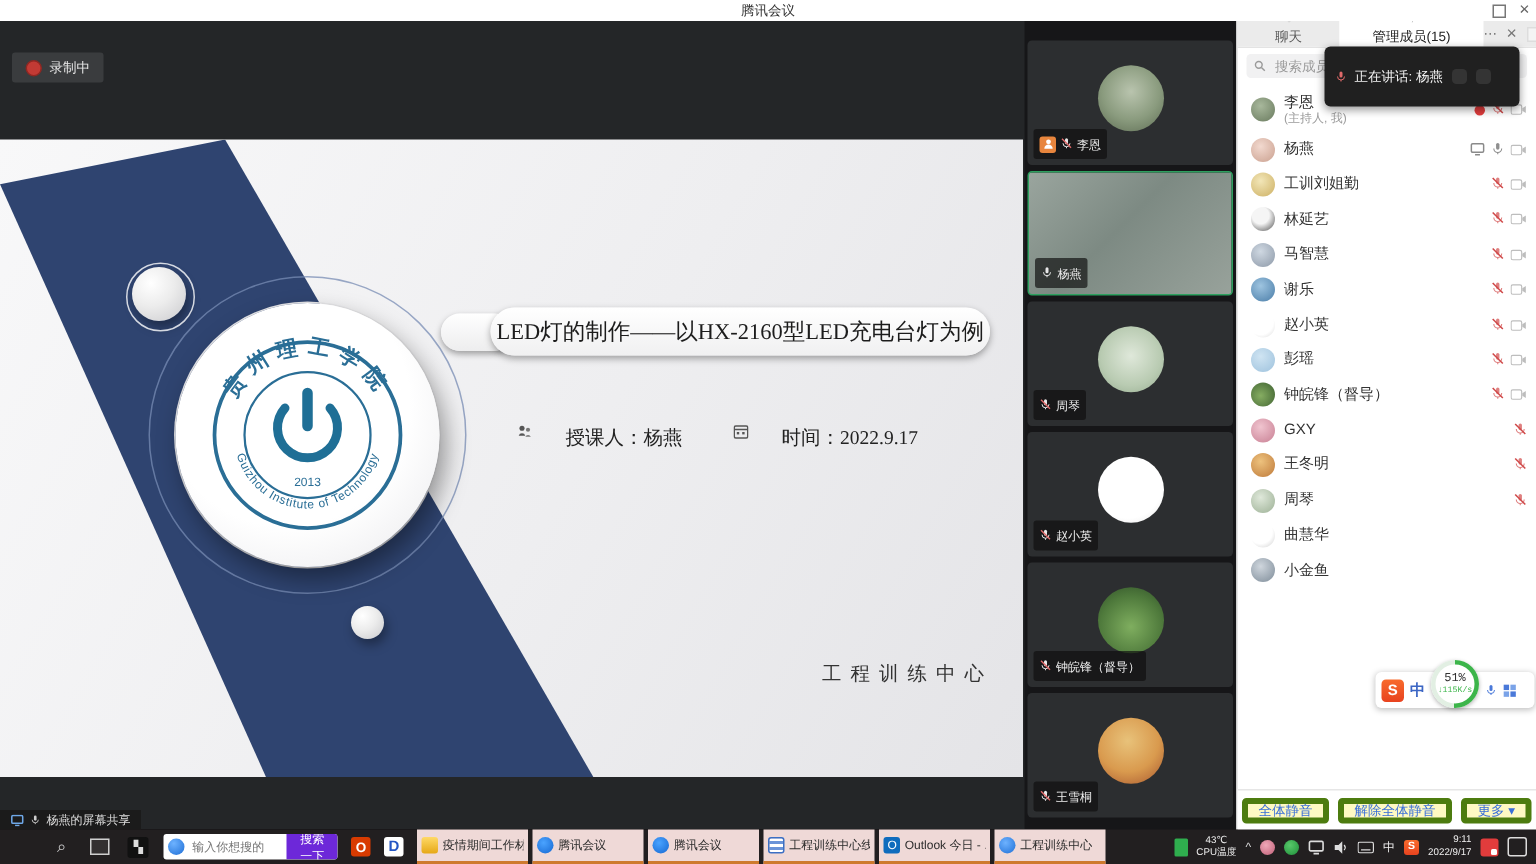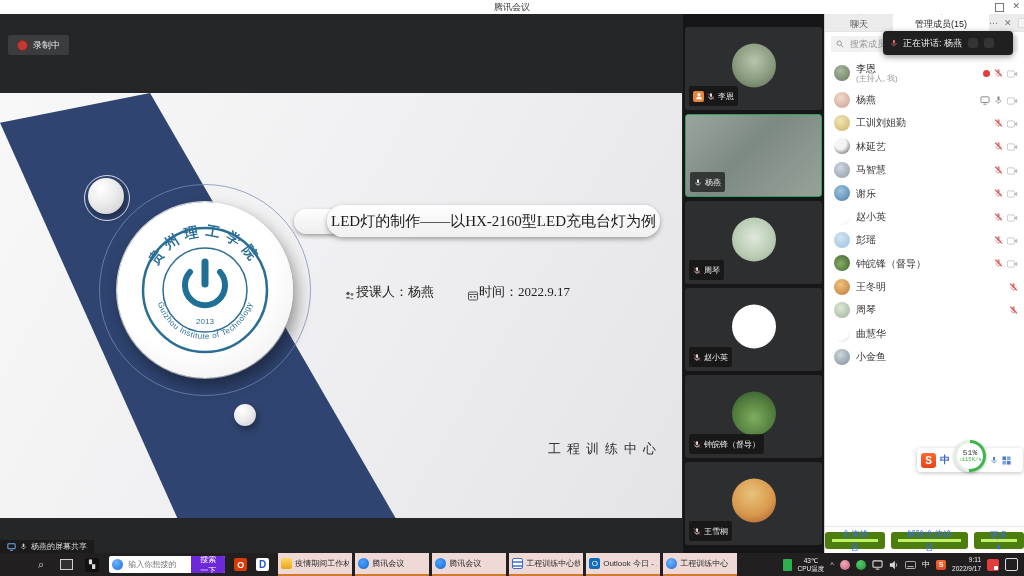--- a/index.html
+++ b/index.html
@@ -30,21 +30,21 @@
              background:radial-gradient(circle at 42% 38%,#ffffff 55%,#efeff1 85%,#dcdcdf 100%);
              box-shadow:4px 8px 16px rgba(0,0,0,.4),0 0 0 1px #e8e8ea;}
   .title-pill{position:absolute;left:327px;top:112px;width:333px;height:32px;border-radius:16px;
               background:linear-gradient(#ffffff,#f0f0f1);box-shadow:0 2px 5px rgba(0,0,0,.35);
               display:flex;align-items:center;justify-content:center;
               font-family:"Liberation Serif","DejaVu Serif",serif;font-size:15px;color:#1c1c1c;}
   .title-cap{position:absolute;left:294px;top:116px;width:48px;height:25px;border-radius:13px;
              background:linear-gradient(#ffffff,#ededee);box-shadow:0 2px 4px rgba(0,0,0,.35);}
   .meta-row{position:absolute;left:345px;top:190px;width:300px;display:flex;gap:34px;align-items:center;
             font-family:"Liberation Serif","DejaVu Serif",serif;font-size:13px;color:#222;}
-  .meta-item{display:flex;align-items:flex-end;gap:1px;}
+  .meta-item{display:flex;align-items:flex-start;gap:22px;}
   .slide-footer{position:absolute;right:20px;top:347px;font-family:"Liberation Serif","DejaVu Serif",serif;
                 font-size:13px;letter-spacing:6px;color:#333;}
   
   .share-banner{position:absolute;left:0;top:526px;height:13px;background:#1b1b1b;display:flex;
                 align-items:center;gap:4px;padding:0 7px;}
   .share-banner span.txt{color:#ddd;font-size:8px;}
   
   .thumb-strip{position:absolute;left:683px;top:0;width:141px;height:539px;background:#161618;
                padding-top:13px;box-sizing:border-box;display:flex;flex-direction:column;gap:4px;align-items:center;}
   .thumb{position:relative;width:137px;height:83px;background:#2c2e30;border-radius:3px;flex:0 0 83px;}
@@ -64,21 +64,21 @@
   .panel{position:absolute;left:824px;top:14px;width:200px;height:539px;background:#fff;border-left:1px solid #cfcfcf;box-sizing:border-box;}
   .tabs{display:flex;height:17px;border-bottom:1px solid #e3e3e3;font-size:9px;}
   .tab{display:flex;align-items:center;justify-content:center;gap:3px;flex-direction:column;}
   .tab-chat{flex:0 0 68px;background:#ebebeb;color:#555;}
   .tab-members{flex:0 0 96px;background:#fff;color:#222;}
   .tab-rest{flex:1;background:#ebebeb;display:flex;align-items:center;justify-content:flex-end;gap:6px;padding-right:3px;color:#777;}
   .search-row{padding:4px 6px;}
   .search-box{height:16px;background:#f1f1f2;border-radius:3px;display:flex;align-items:center;gap:4px;padding:0 5px;}
   .search-box input{border:none;background:transparent;outline:none;font-size:9px;color:#333;width:120px;}
   .search-box input::placeholder{color:#9a9a9a;}
-  .toast{position:absolute;left:58px;top:17px;width:130px;height:24px;background:#202020;border-radius:4px;
+  .toast{position:absolute;left:58px;top:17px;width:130px;height:40px;background:#202020;border-radius:4px;
          box-shadow:0 2px 6px rgba(0,0,0,.4);display:flex;align-items:center;gap:5px;padding:0 7px;box-sizing:border-box;z-index:5;}
   .toast .txt{color:#f2f2f2;font-size:9px;white-space:nowrap;}
   .toast .blur{width:10px;height:10px;border-radius:3px;background:#3a3a3a;opacity:.8;margin-left:1px;}
   .member-list{position:absolute;left:0;top:44px;width:100%;}
   .member-row{display:flex;align-items:center;gap:6px;padding:0 6px 0 9px;height:23.4px;}
   .member-row.tall{height:30px;}
   .m-avatar{width:16px;height:16px;border-radius:50%;flex:0 0 16px;}
   .m-text{flex:1;min-width:0;line-height:1.15;}
   .m-name{font-size:10px;color:#333;display:block;white-space:nowrap;overflow:hidden;}
   .m-sub{font-size:8px;color:#9b9b9b;display:block;}
@@ -108,21 +108,21 @@
   .ime-zh{color:#3c66c4;font-size:10px;font-weight:bold;}
   .gauge{position:relative;width:32px;height:32px;border-radius:50%;flex:0 0 32px;margin-top:-8px;
          background:conic-gradient(#3cb54a 0 51%,#e2efe3 51% 100%);box-shadow:0 1px 3px rgba(0,0,0,.3);font-family:Liberation Mono, monospace;}
   .gauge-inner{position:absolute;left:3px;top:3px;width:26px;height:26px;border-radius:50%;background:#fff;
                display:flex;flex-direction:column;align-items:center;justify-content:center;line-height:1;}
   .gauge-pct{font-size:8px;color:#333;}
   .gauge-spd{font-size:5.5px;color:#3cb54a;}
   
   .panel-footer{position:absolute;left:0;top:512px;width:100%;height:27px;border-top:1px solid #e6e6e6;
                 display:flex;align-items:center;justify-content:center;gap:6px;background:#fff;}
-  .pf-btn{height:17px;border:7px solid #4d7c0f;border-radius:3px;background:#bef264;color:#3a6fd8;
+  .pf-btn{height:17px;border:4px solid #4d7c0f;border-radius:3px;background:#fef9c3;color:#3a6fd8;
           font-size:9px;display:flex;align-items:center;justify-content:center;padding:0 7px;font-family:inherit;text-align:center;}
   
   .taskbar{position:absolute;left:0;top:553px;width:1024px;height:23px;background:#221f20;
            display:flex;align-items:center;}
   .tb-ic{display:flex;align-items:center;justify-content:center;flex:0 0 auto;}
   .win-logo{width:12px;height:12px;display:grid;grid-template-columns:5px 5px;grid-template-rows:5px 5px;gap:1px;margin-left:10px;}
   .win-logo span{background:#e4e4e4;}
   .tb-search-glyph{margin-left:16px;color:#cfcfcf;font-size:11px;}
   .taskview{margin-left:16px;width:11px;height:9px;border:1px solid #cfcfcf;background:rgba(255,255,255,.08);}
   .dark-app{margin-left:12px;width:14px;height:14px;background:#111;border-radius:2px;color:#ddd;font-size:8px;
@@ -528,20 +528,34 @@
               <line x1="6" y1="9.5" x2="6" y2="11" stroke="#df8080"></line>
               <line x1="1.5" y1="1.5" x2="10.5" y2="10.5" stroke="#d04b4b" stroke-width="1.4"></line>
             </svg></span>
           <span><svg width="11" height="8" viewBox="0 0 14 10">
               <rect x="0.5" y="1" width="9" height="8" rx="1.5" fill="none" stroke="#bdbdbd"></rect>
               <path d="M10 4l3-2v6l-3-2z" fill="#bdbdbd"></path>
             </svg></span>
         </div>
       </div>
       <div class="member-row">
+        <span class="m-avatar ma11"></span>
+        <div class="m-text">
+          <span class="m-name">GXY</span>
+        </div>
+        <div class="m-icons">
+          <span><svg width="9" height="10" viewBox="0 0 12 12">
+              <rect x="4.5" y="1" width="3" height="6" rx="1.5" fill="#df8080"></rect>
+              <path d="M2.5 6a3.5 3.5 0 0 0 7 0" stroke="#df8080" fill="none"></path>
+              <line x1="6" y1="9.5" x2="6" y2="11" stroke="#df8080"></line>
+              <line x1="1.5" y1="1.5" x2="10.5" y2="10.5" stroke="#d04b4b" stroke-width="1.4"></line>
+            </svg></span>
+        </div>
+      </div>
+      <div class="member-row">
         <span class="m-avatar ma12"></span>
         <div class="m-text">
           <span class="m-name">王冬明</span>
         </div>
         <div class="m-icons">
           <span><svg width="9" height="10" viewBox="0 0 12 12">
               <rect x="4.5" y="1" width="3" height="6" rx="1.5" fill="#df8080"></rect>
               <path d="M2.5 6a3.5 3.5 0 0 0 7 0" stroke="#df8080" fill="none"></path>
               <line x1="6" y1="9.5" x2="6" y2="11" stroke="#df8080"></line>
               <line x1="1.5" y1="1.5" x2="10.5" y2="10.5" stroke="#d04b4b" stroke-width="1.4"></line>

